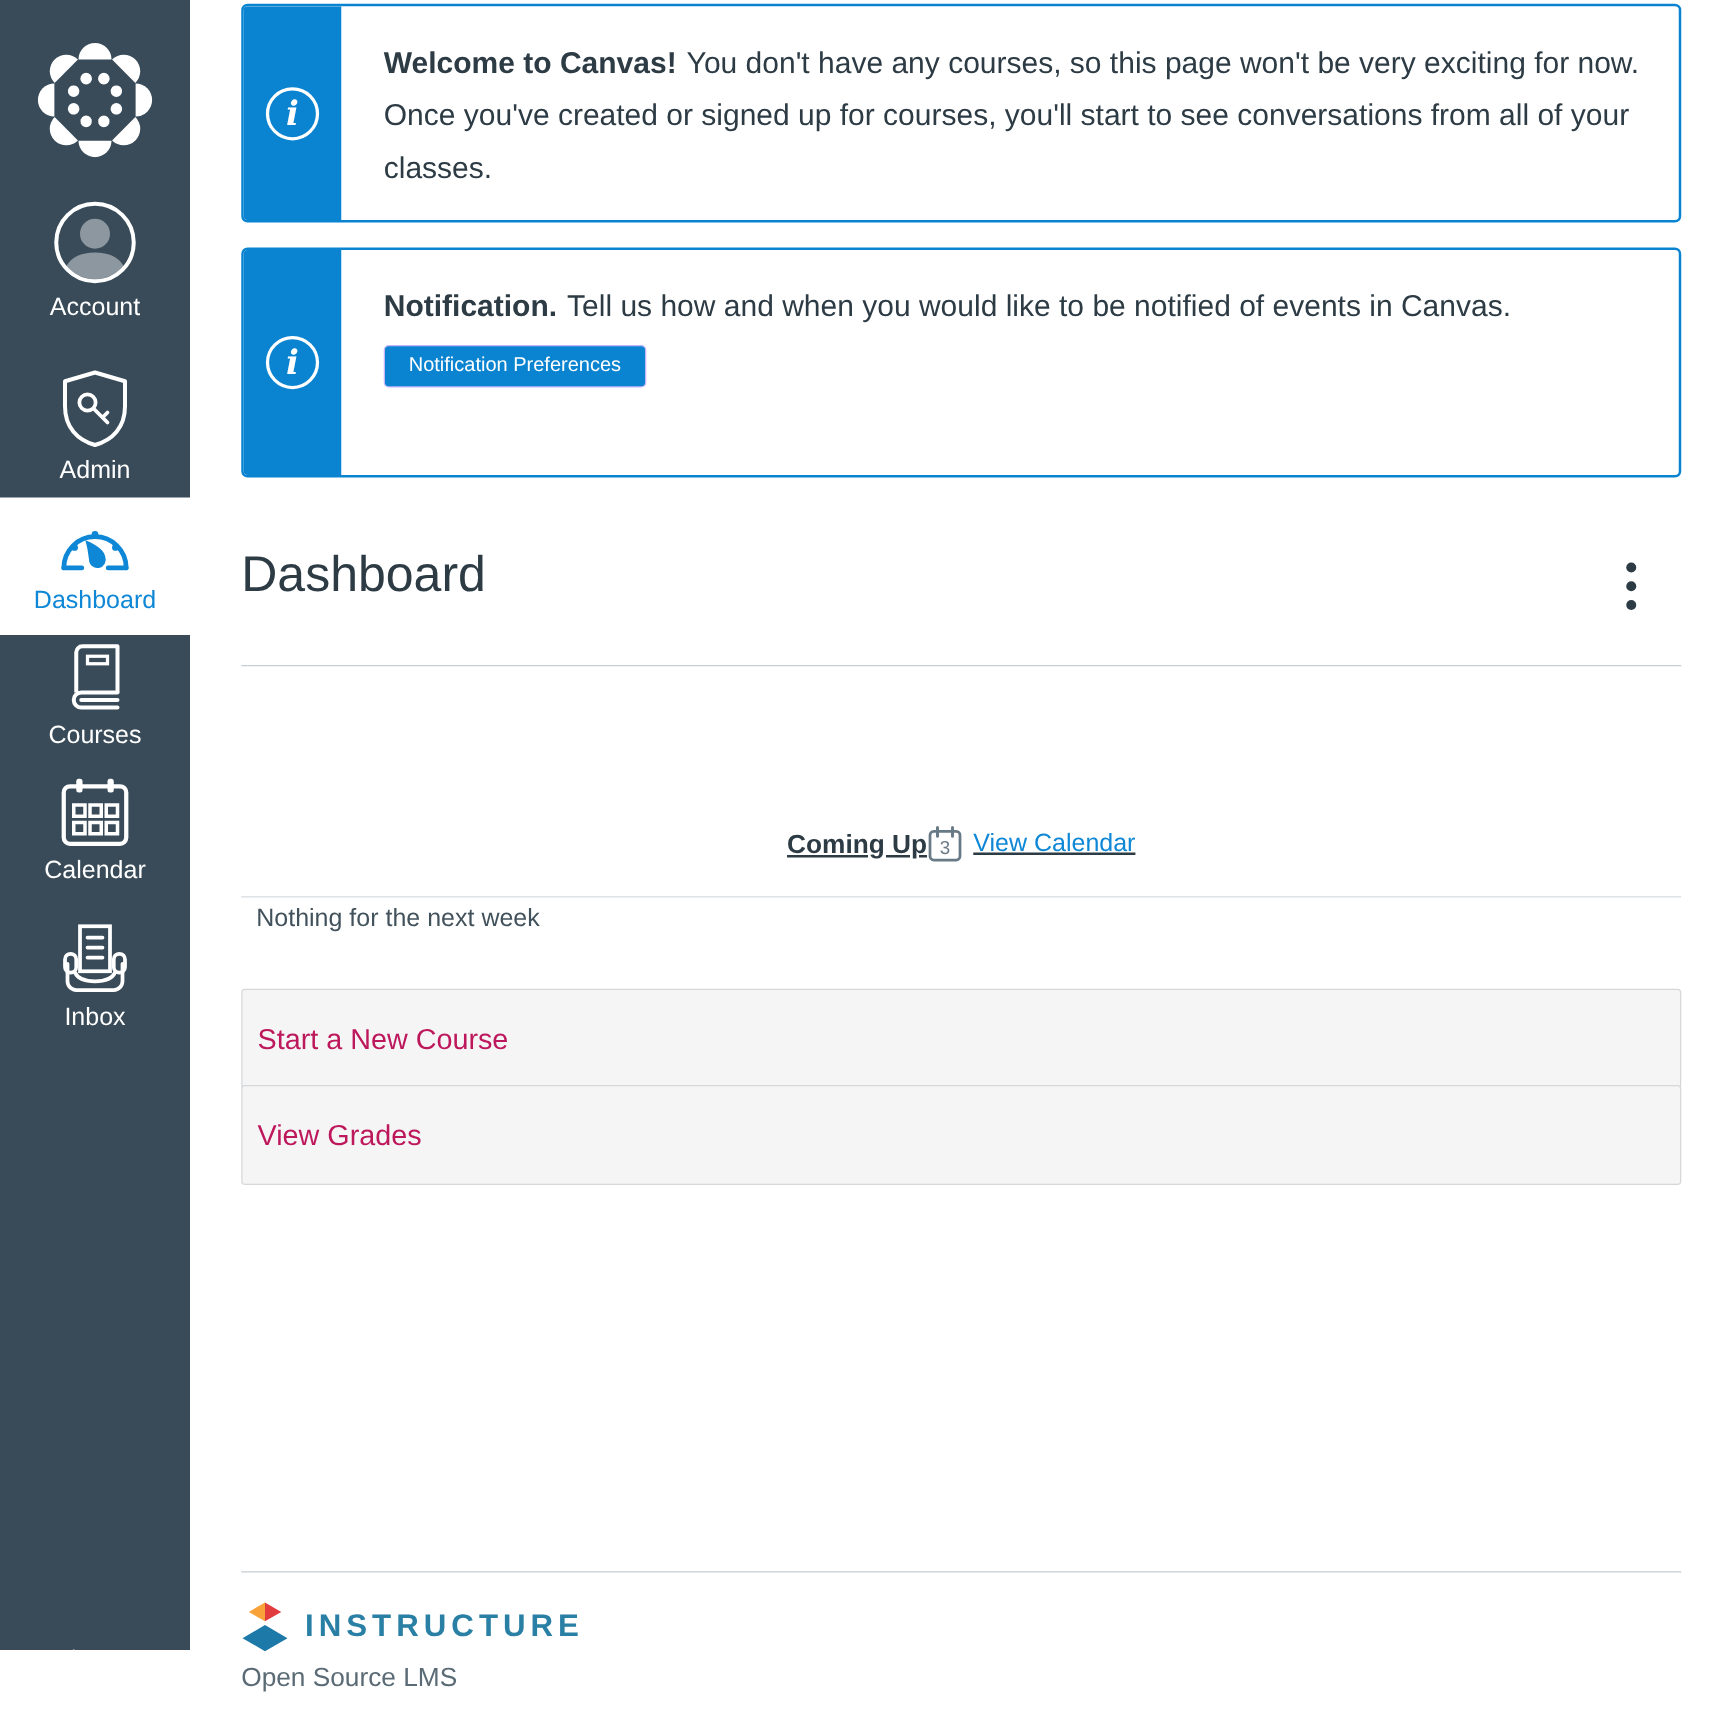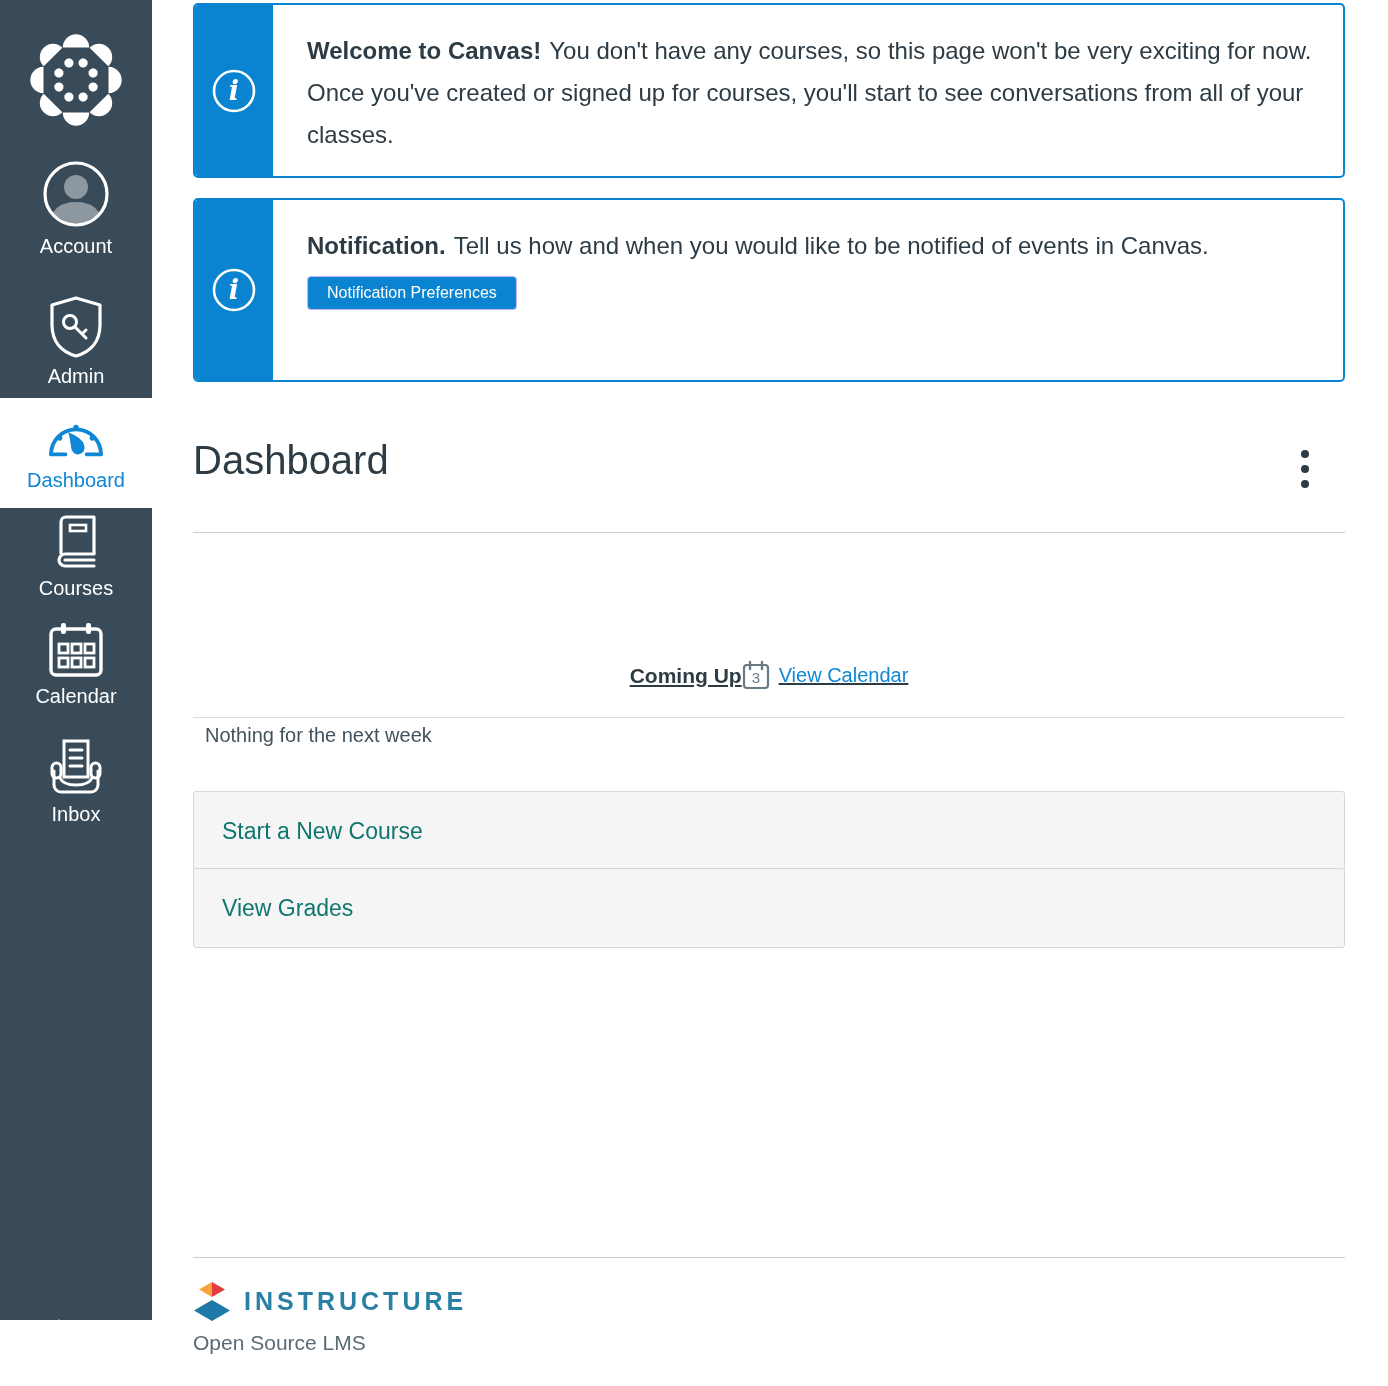--- a/index.html
+++ b/index.html
@@ -78,22 +78,22 @@
   .view-cal {
     display: flex; align-items: center; gap: 9px;
     color: #0E87D6; font-size: 20px; text-decoration: none; cursor: pointer;
   }
   .empty-msg { left: 41px; top: 724px; font-size: 20px; color: #42525C; margin-left: 12px; }
 
   .big-btn {
     left: 41px; width: 1152px; height: 80px;
     background: #F5F5F5;
     border: 1px solid #D5D8DA; border-radius: 3px;
-    font-size: 23px; font-family: inherit; color: #0f766e;
-    text-align: left; padding-left: 28px; cursor: pointer;
+    font-size: 23px; font-family: inherit; color: #be185d;
+    text-align: left; padding-left: 12px; cursor: pointer;
     display: flex; align-items: center;
   }
 
   .footer-brand {
     left: 41px; top: 1281px;
     display: flex; align-items: center; gap: 13px;
   }
   .brand-word {
     font-size: 25px; font-weight: bold; letter-spacing: 4px;
     color: #2A7FA5;

